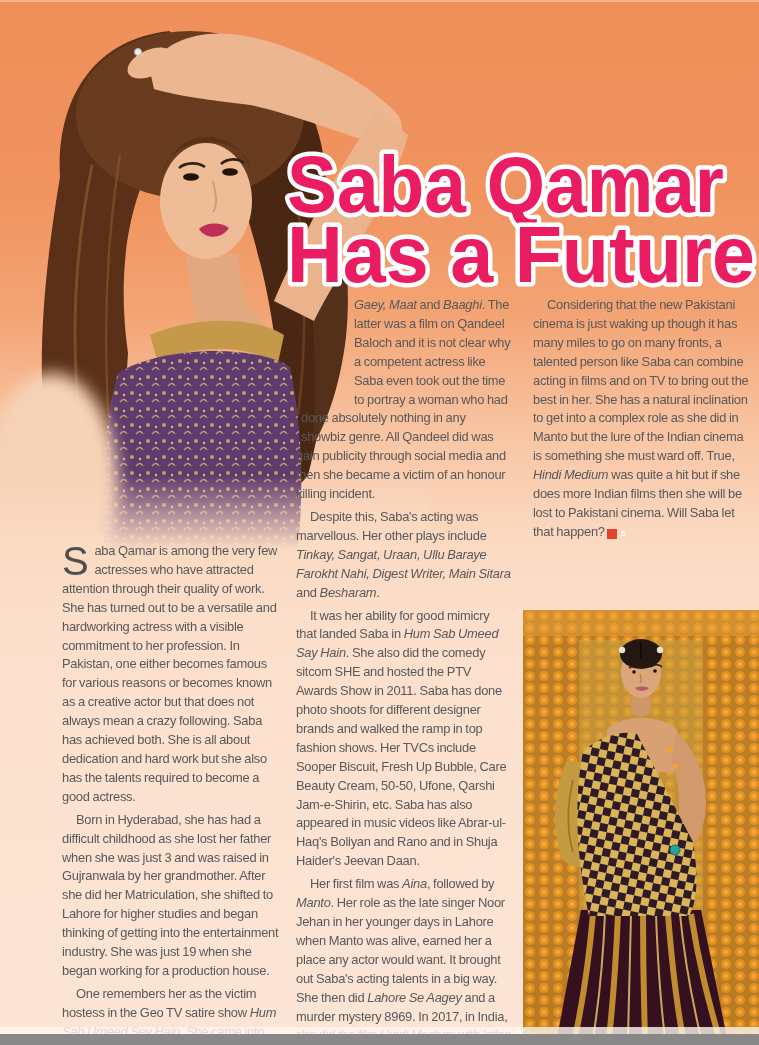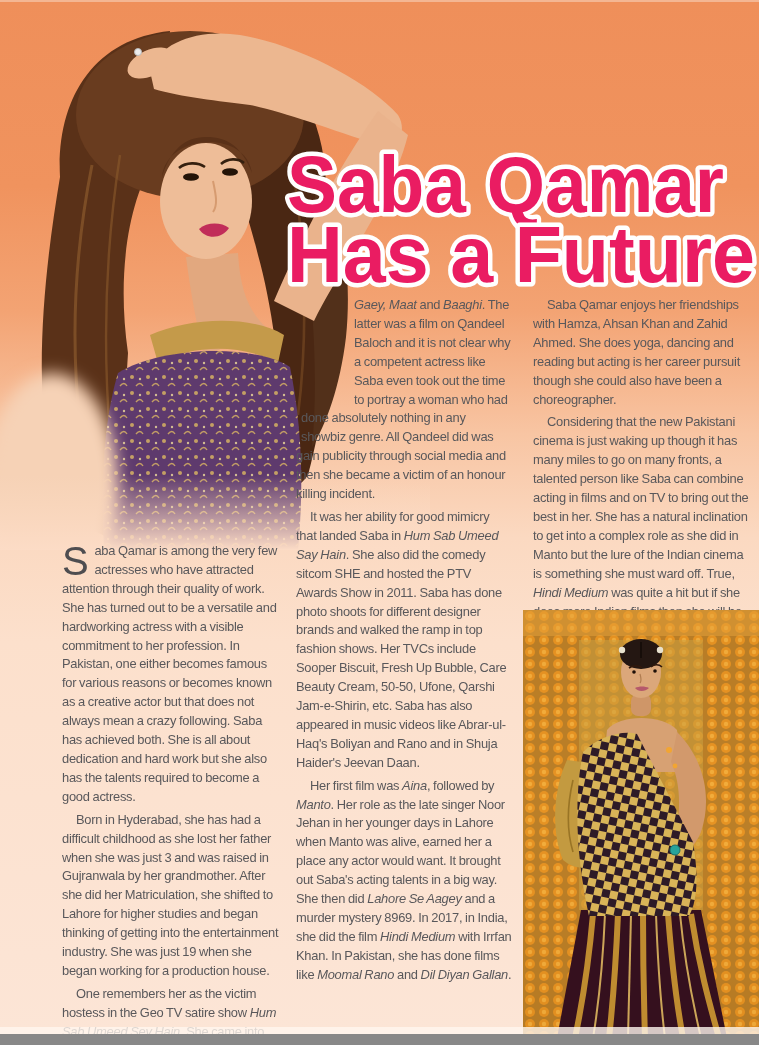--- a/index.html
+++ b/index.html
@@ -107,25 +107,25 @@
 
   <div class="col" id="col1">
       <p class="para"><span class="dropcap">S</span><span>aba Qamar is among the very few actresses who have attracted attention through their quality of work. She has turned out to be a versatile and hardworking actress with a visible commitment to her profession. In Pakistan, one either becomes famous for various reasons  or becomes known as a creative actor but that does not always mean a crazy following. Saba has achieved both. She is all about dedication and hard work but she also has the talents required to become a good actress.</span></p>
       <p class="para indent"><span>Born in Hyderabad, she has had a difficult childhood as she lost her father when she was just 3 and was raised in Gujranwala by her grandmother. After she did her Matriculation, she shifted to Lahore for higher studies and began thinking of getting into the entertainment industry. She was just 19 when she began working for a production house.</span></p>
       <p class="para indent"><span>One remembers her as the victim hostess in the Geo TV satire show </span><em>Hum Sab Umeed Sey Hain</em><span>. She came into the TV drama industry in 2003 with the series </span></p>
     </div>
   <div class="col" id="col2">
     <div class="wrap-a"></div>
     <div class="wrap-b"></div>
   <p class="para"><em>Gaey, Maat</em><span> and </span><em>Baaghi</em><span>. The latter was a film on Qandeel Baloch and it is not clear why a competent actress like Saba even took out the time to portray a woman who had done absolutely nothing in any showbiz genre. All Qandeel did was gain publicity through social media and then she became a victim of an honour killing incident.</span></p>
+      <p class="para indent"><span>Despite this, Saba's acting was marvellous. Her other plays include </span><em>Tinkay, Sangat, Uraan, Ullu Baraye Farokht Nahi, Digest Writer, Main Sitara</em><span> and </span><em>Besharam</em><span>.</span></p>
       <p class="para indent"><span>It was her ability for good mimicry that landed Saba in </span><em>Hum Sab Umeed Say Hain</em><span>. She also did the comedy sitcom SHE and hosted the PTV Awards Show in 2011. Saba has done photo shoots for different designer brands and walked the ramp in top fashion shows. Her TVCs include Sooper Biscuit, Fresh Up Bubble, Care Beauty Cream, 50-50, Ufone, Qarshi Jam-e-Shirin, etc. Saba has also appeared in music videos like Abrar-ul-Haq's Boliyan and Rano and in Shuja Haider's Jeevan Daan.</span></p>
       <p class="para indent"><span>Her first film was </span><em>Aina</em><span>, followed by </span><em>Manto</em><span>. Her role as the late singer Noor Jehan in her younger days in Lahore when Manto was alive, earned her a place any actor would want. It brought out Saba's acting talents in a big way.  She then did </span><em>Lahore Se Aagey</em><span> and a murder mystery 8969. In 2017, in India, she did the film </span><em>Hindi Medium</em><span> with Irrfan Khan. In Pakistan, she has done films like </span><em>Moomal Rano</em><span> and </span><em>Dil Diyan Gallan</em><span>.</span></p>
     </div>
   <div class="col" id="col3">
-      <p class="para indent"><span>Saba Qamar enjoys her friendships with Hamza, Ahsan Khan and Zahid Ahmed. She does yoga, dancing and reading but acting is her career pursuit though she could also have been a choreographer.</span></p>
       <p class="para indent"><span>Considering that the new Pakistani cinema is just waking up though it has many miles to go on many fronts, a talented person like Saba can combine acting in films and on TV to bring out the best in her. She has a natural inclination to get into a complex role as she did in Manto but the lure of the Indian cinema is something she must ward off. True, </span><em>Hindi Medium</em><span> was quite a hit but if she does more Indian films then she will be lost to Pakistani cinema. Will Saba let that happen?</span><span class="endmark">S</span></p>
     </div>
 
   <svg id="photo-bottom" width="236" height="428" viewBox="0 0 236 428">
     <defs>
       <linearGradient id="goldbg" x1="0" y1="0" x2="0" y2="1">
         <stop offset="0" stop-color="#c08a33"></stop>
         <stop offset=".5" stop-color="#d7a449"></stop>
         <stop offset="1" stop-color="#a7731f"></stop>
       </linearGradient>

